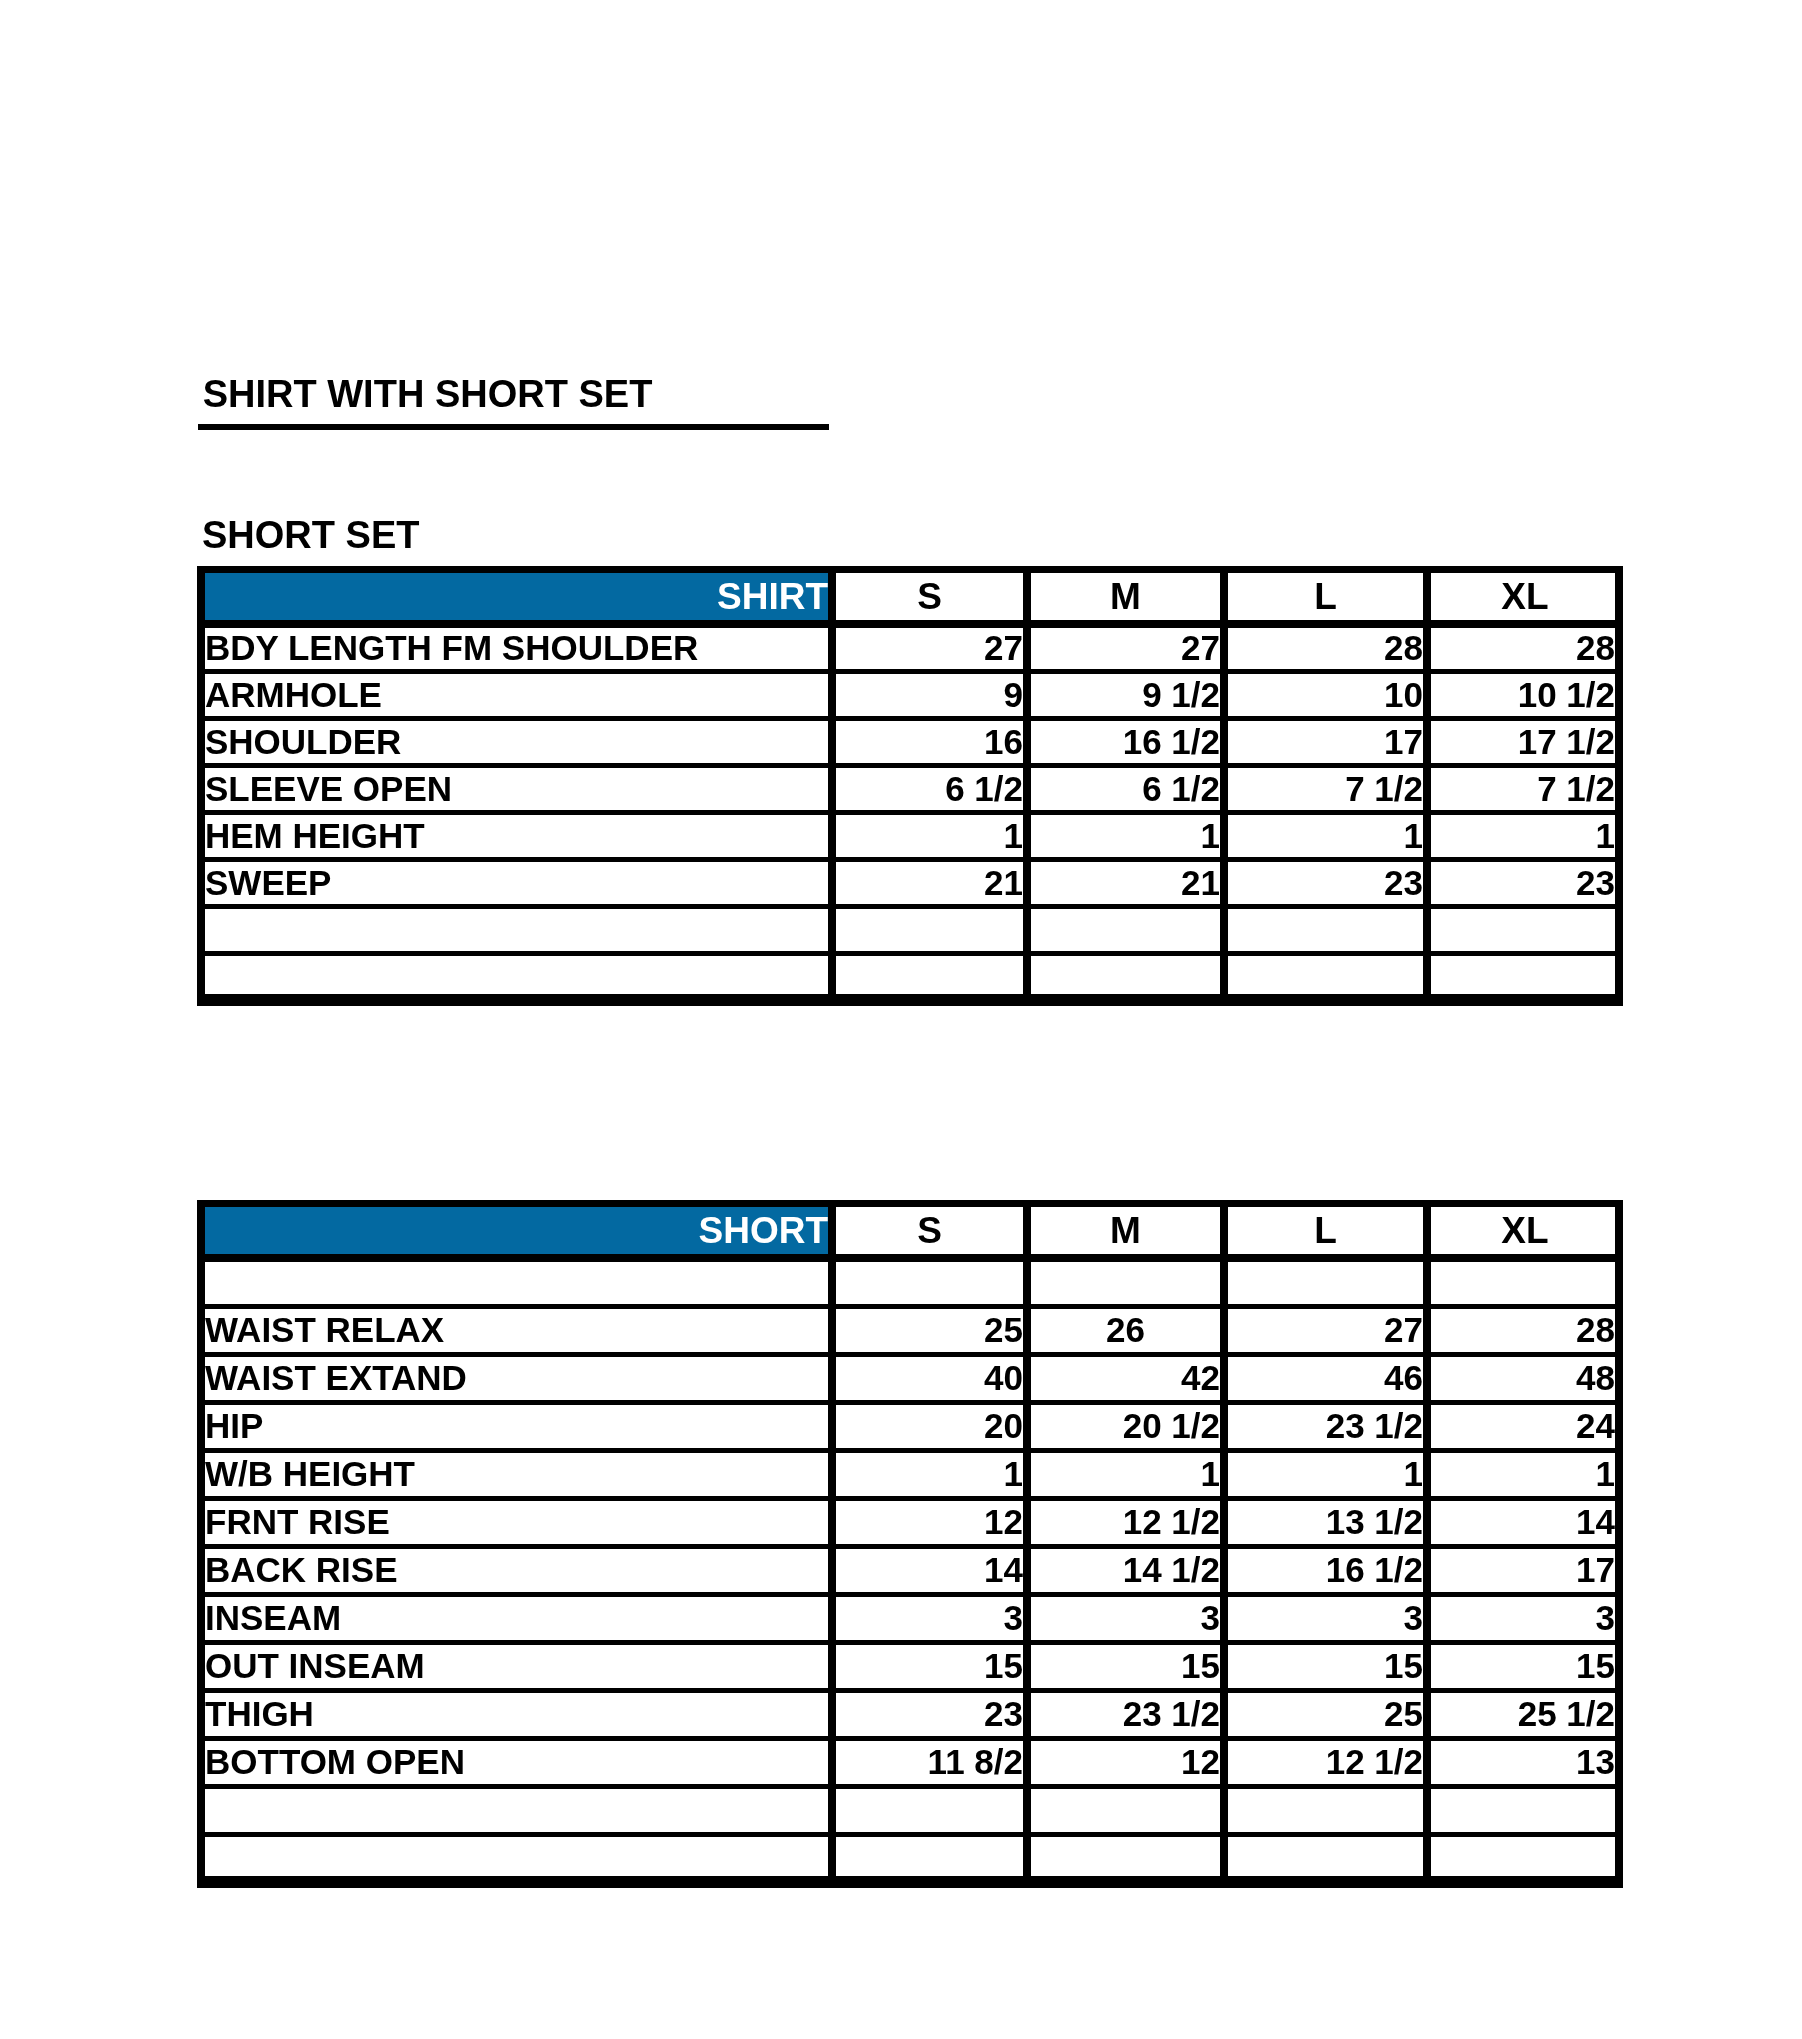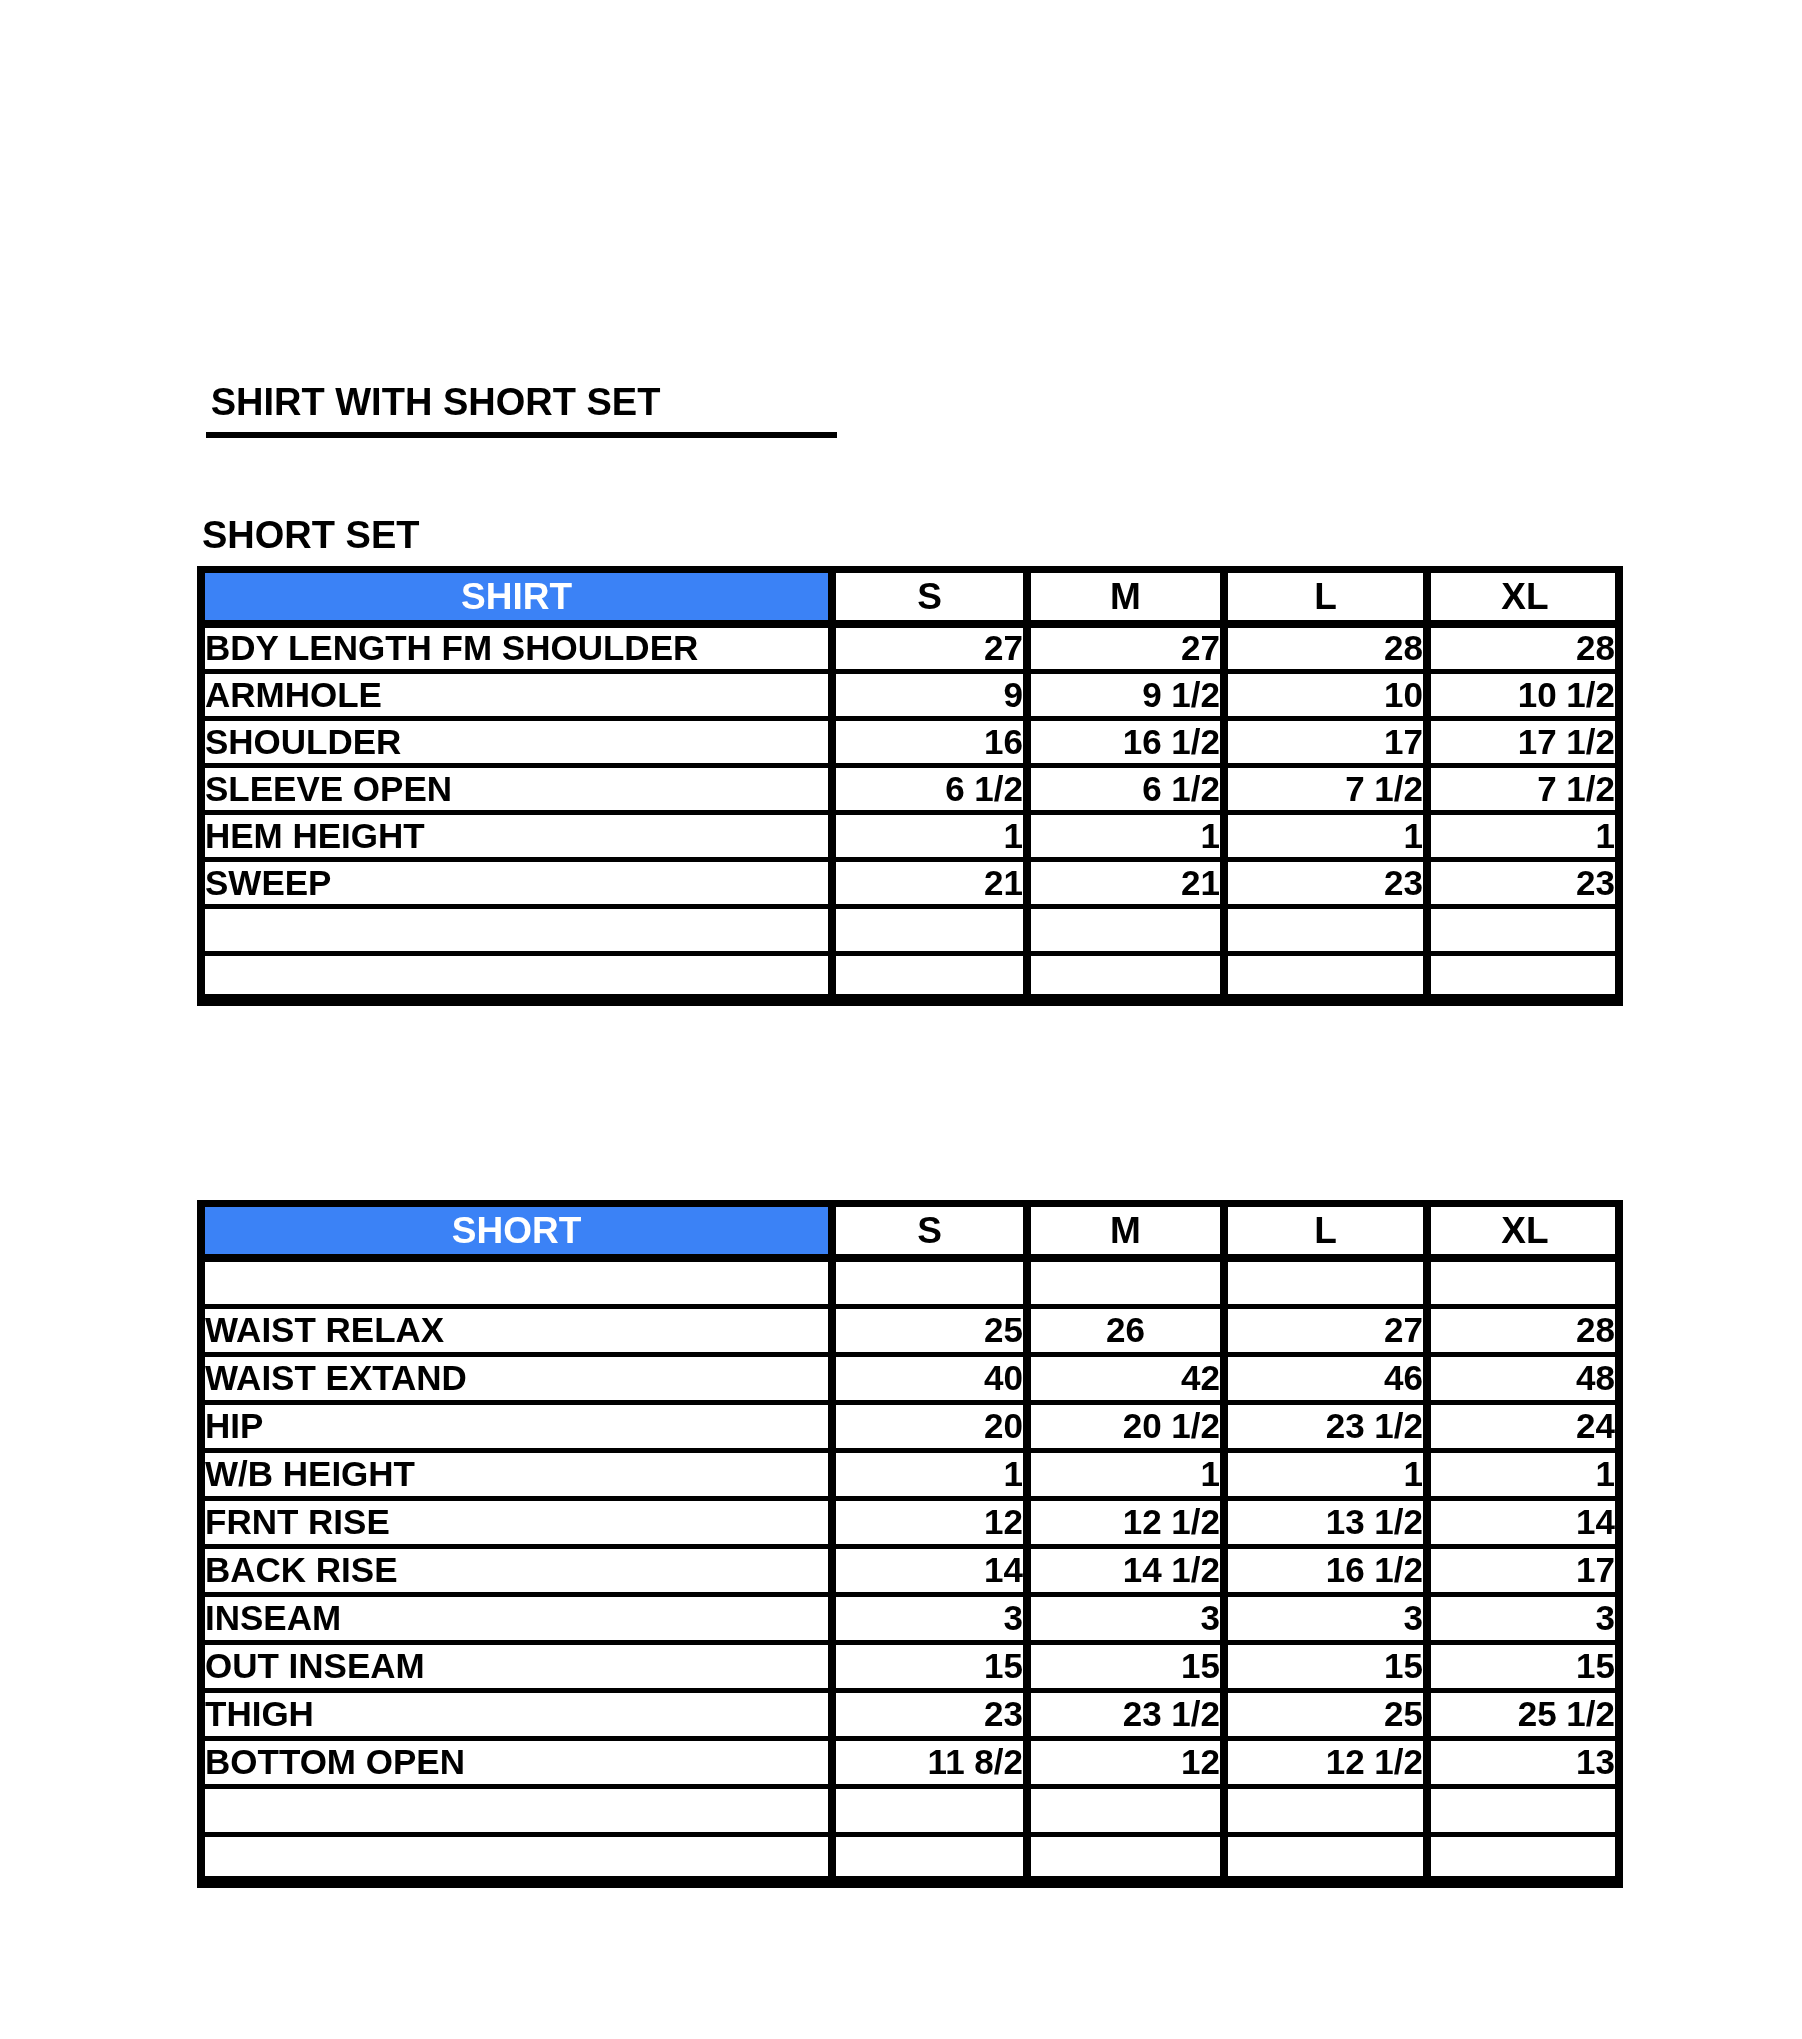--- a/index.html
+++ b/index.html
@@ -14,21 +14,21 @@
     background: #ffffff;
     font-family: "Liberation Sans", "DejaVu Sans", sans-serif;
     color: #000;
     overflow: hidden;
   }
   .doc-title {
     position: absolute;
     left: 198px;
     top: 373px;
     width: 626px;
-    margin: 8px;
+    margin: 0;
     padding: 0 0 7.5px 4.7px;
     border-bottom: 6.5px solid #000;
     font-size: 38px;
     line-height: 43px;
     font-weight: bold;
     letter-spacing: 0px;
     white-space: nowrap;
   }
   .section-label {
     position: absolute;
@@ -64,23 +64,23 @@
   table.spec-table { border: 7.5px solid #000; border-bottom-width: 12px; }
 
   table.spec-table thead th {
     height: 47px;
     border-top-width: 7.5px;
     border-bottom-width: 8.4px;
     font-size: 37px;
     vertical-align: middle;
   }
   th.corner {
-    background: #3b82f6;
+    background: #0369a1;
     color: #fff;
-    text-align: center;
+    text-align: right;
     padding-left: 11.2px;
   }
   th.size { text-align: center; }
   th.size.last { text-align: center; padding-left: 3.7px; }
 
   table.t1 tbody tr { height: 47px; }
   table.t2 tbody tr { height: 48px; }
 
   td.label {
     font-size: 35px;

